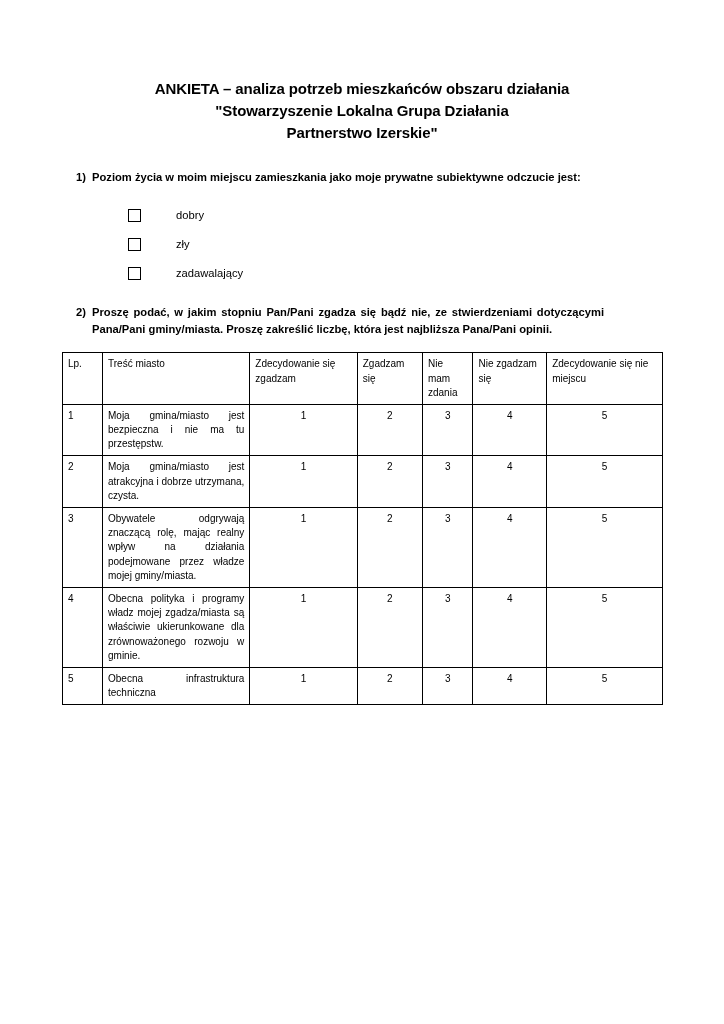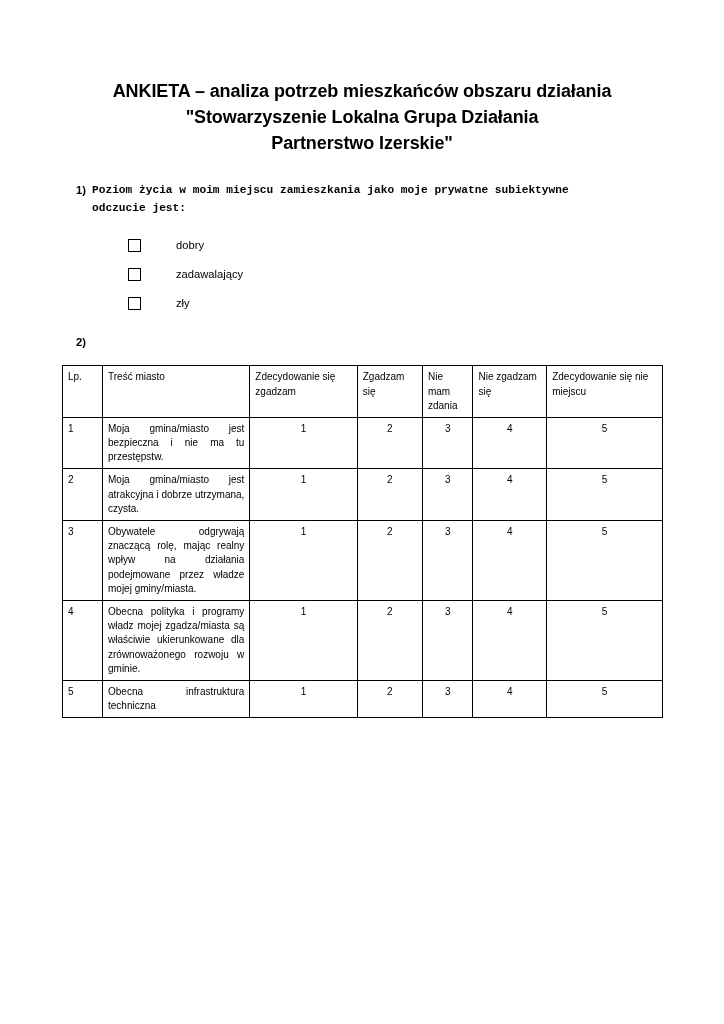--- a/index.html
+++ b/index.html
@@ -18,21 +18,21 @@
   .page {
     width: 724px;
     height: 1024px;
     box-sizing: border-box;
     padding: 78px 62px 0 62px;
     position: relative;
   }
   .title {
     text-align: center;
     font-weight: bold;
-    font-size: 18px;
+    font-size: 15px;
     line-height: 1.45;
     margin: 0 0 26px 0;
     letter-spacing: -0.1px;
   }
   .title .l1 { display: block; }
   .title .l2 { display: block; }
   .title .l3 { display: block; }
 
   .q {
     display: flex;
@@ -42,21 +42,20 @@
     line-height: 1.55;
   }
   .q .num {
     width: 30px;
     flex: 0 0 30px;
     padding-left: 14px;
     box-sizing: border-box;
   }
   .q .txt {
     flex: 1 1 auto;
-    font-family: Liberation Mono, monospace;
   }
   .q1 { margin-bottom: 14px; }
   .q1 .txt { max-width: 500px; }
   .q2 { margin-bottom: 14px; }
   .q2 .txt {
     max-width: 512px;
     text-align: justify;
   }
 
   .options {
@@ -141,30 +140,31 @@
     <div class="txt">Poziom życia w moim miejscu zamieszkania jako moje prywatne subiektywne odczucie jest:</div>
   </div>
 
   <ul class="options">
     <li>
       <span class="box"></span>
       <span class="lbl">dobry</span>
     </li>
     <li>
       <span class="box"></span>
-      <span class="lbl">zadawalający</span>
+      <span class="lbl">zły</span>
     </li>
     <li>
       <span class="box"></span>
-      <span class="lbl">zły</span>
+      <span class="lbl">zadawalający</span>
     </li>
   </ul>
 
   <div class="q q2">
     <div class="num">2)</div>
+    <div class="txt">Proszę podać, w jakim stopniu Pan/Pani zgadza się bądź nie, ze stwierdzeniami dotyczącymi Pana/Pani gminy/miasta. Proszę zakreślić liczbę, która jest najbliższa Pana/Pani opinii.</div>
   </div>
 
   <table class="survey">
     <colgroup>
       <col class="col-lp">
       <col class="col-tresc">
       <col class="col-c1">
       <col class="col-c2">
       <col class="col-c3">
       <col class="col-c4">

